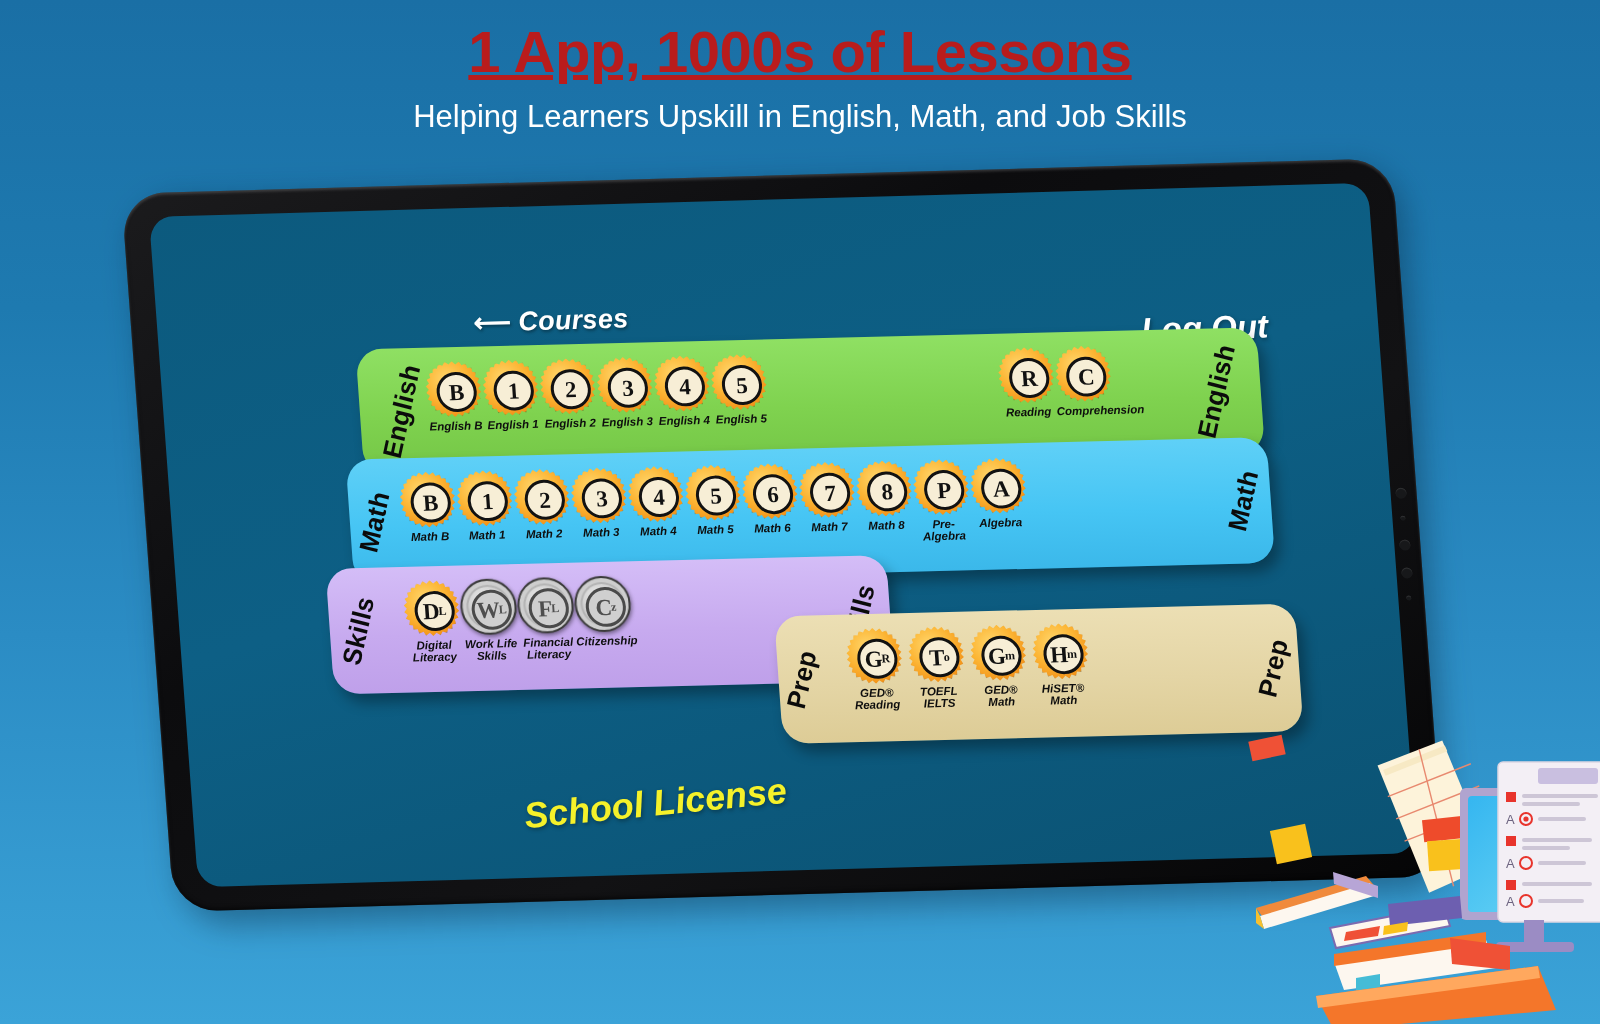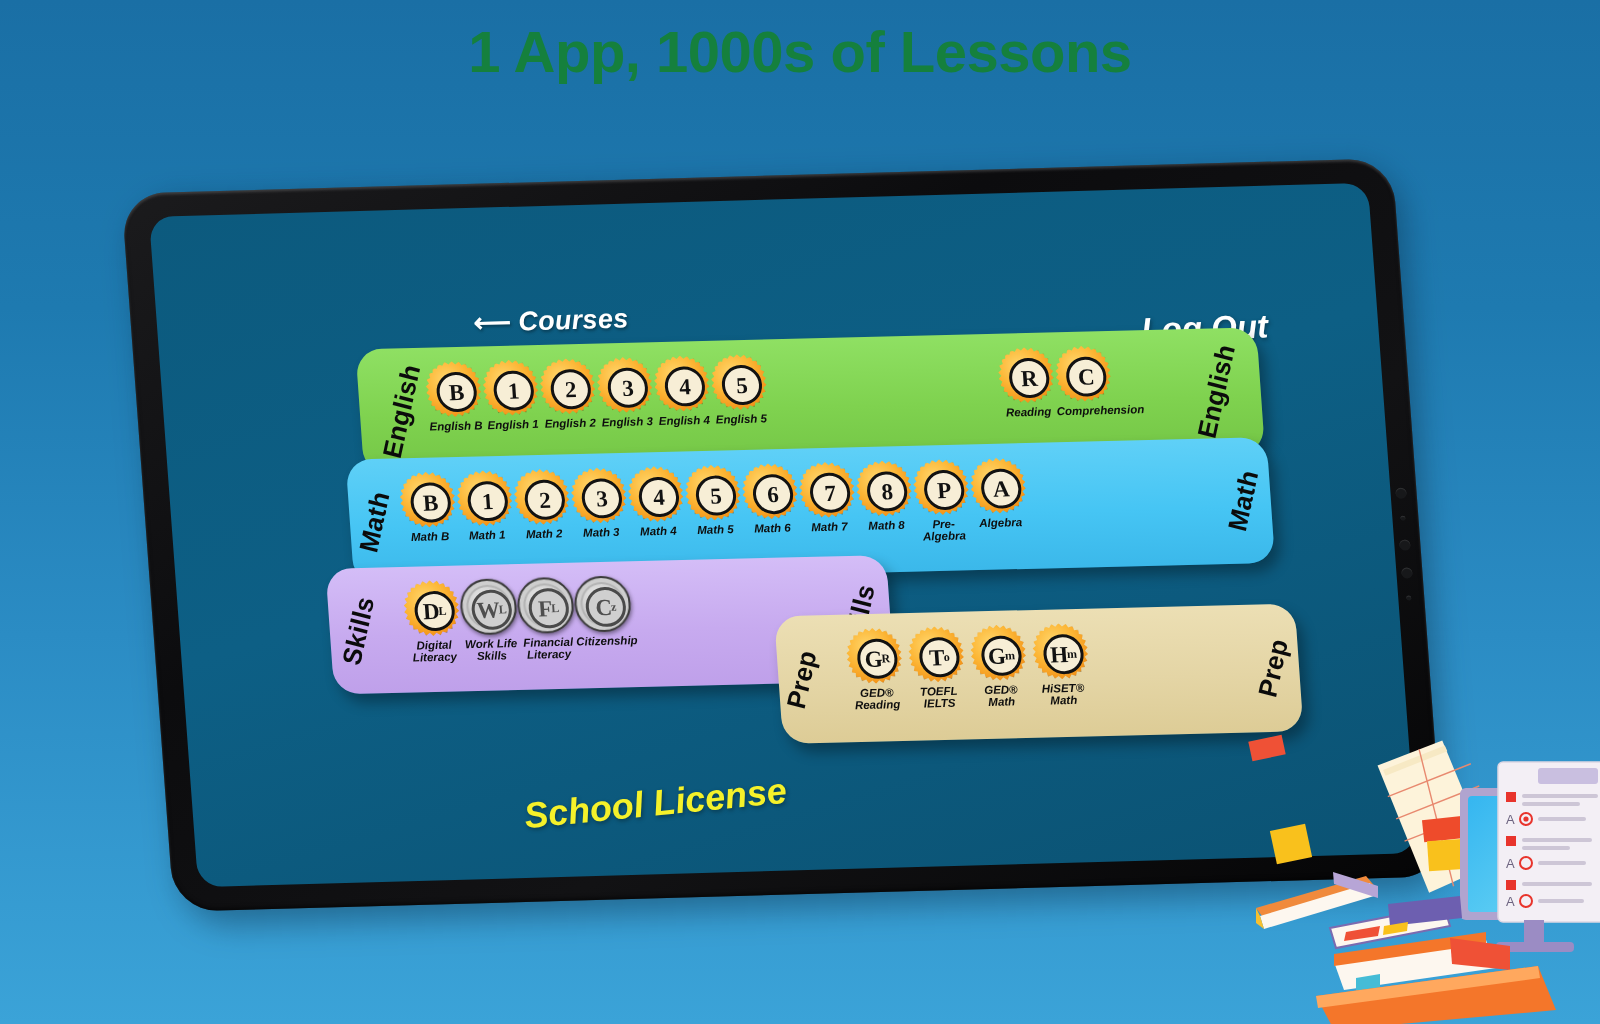--- a/index.html
+++ b/index.html
@@ -3,22 +3,22 @@
 <meta charset="utf-8">
 <style>
   html,body{margin:0;padding:0;}
   body{
     width:1600px;height:1024px;overflow:hidden;position:relative;
     font-family:"Liberation Sans", sans-serif;
     background:linear-gradient(180deg,#1a6fa5 0%,#1e7ab0 30%,#2b8cc4 62%,#3ba3d8 100%);
   }
   .hero{position:absolute;top:0;left:0;width:1600px;text-align:center;z-index:5;}
   .hero h1{
-    margin:18px 0 0 0;font-size:58px;font-weight:bold;color:#15803d;
-    letter-spacing:-0.5px;font-family:"Liberation Sans", sans-serif;
+    margin:18px 0 0 0;font-size:58px;font-weight:bold;color:#b91c1c;
+    letter-spacing:-0.5px;font-family:"Liberation Sans", sans-serif;text-decoration:underline;
   }
   .hero h2{
     margin:14px 0 0 0;font-size:31px;font-weight:normal;color:#ffffff;
     font-family:"Liberation Sans", sans-serif;
   }
 
   
   .tablet-wrap{
     position:absolute;left:148px;top:175px;width:1270px;height:720px;
     transform:rotate(-4.2deg) skewY(2.6deg);
@@ -144,20 +144,21 @@
   }
 
   
   .illo{position:absolute;right:-8px;bottom:-6px;width:370px;height:310px;z-index:6;}
 </style>
 </head>
 <body>
 
 <div class="hero">
   <h1>1 App, 1000s of Lessons</h1>
+  <h2>Helping Learners Upskill in English, Math, and Job Skills</h2>
 </div>
 
 <div class="tablet-wrap">
   <div class="tablet-shadow"></div>
   <div class="tablet">
 
     <div class="screen">
 
       <div class="courses-link">
         <span class="arr">⟵</span><span>Courses</span>

